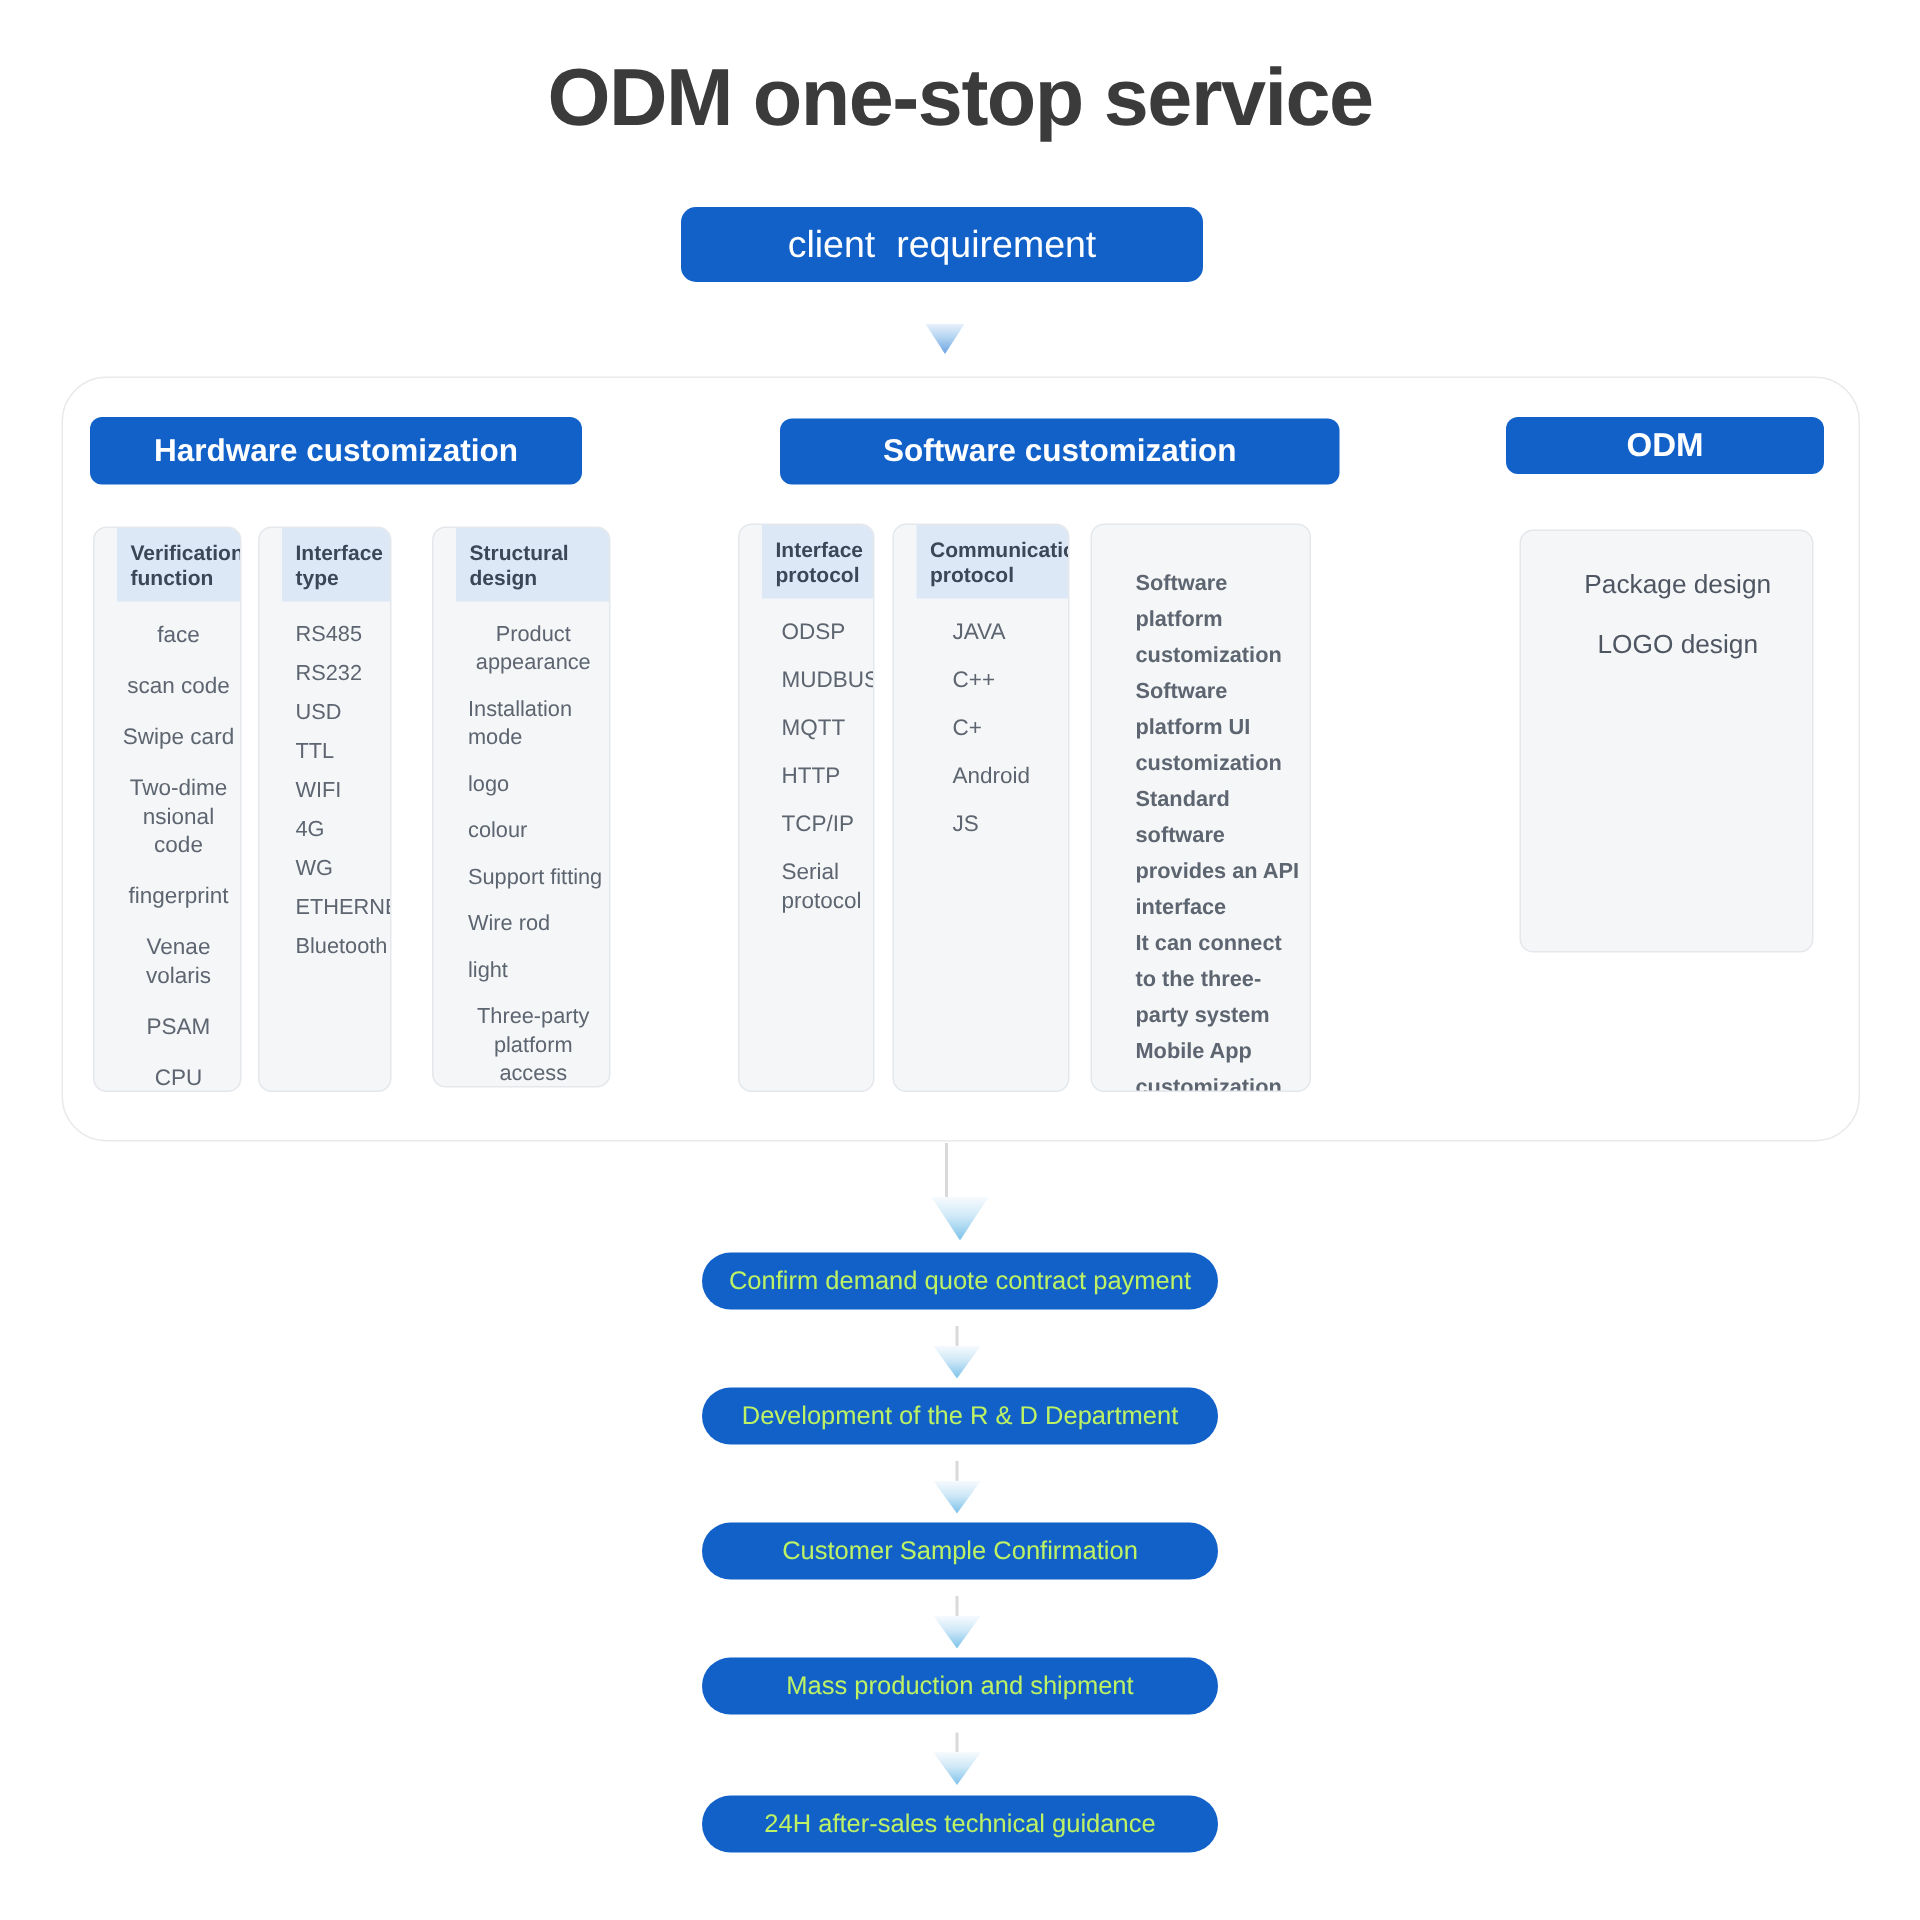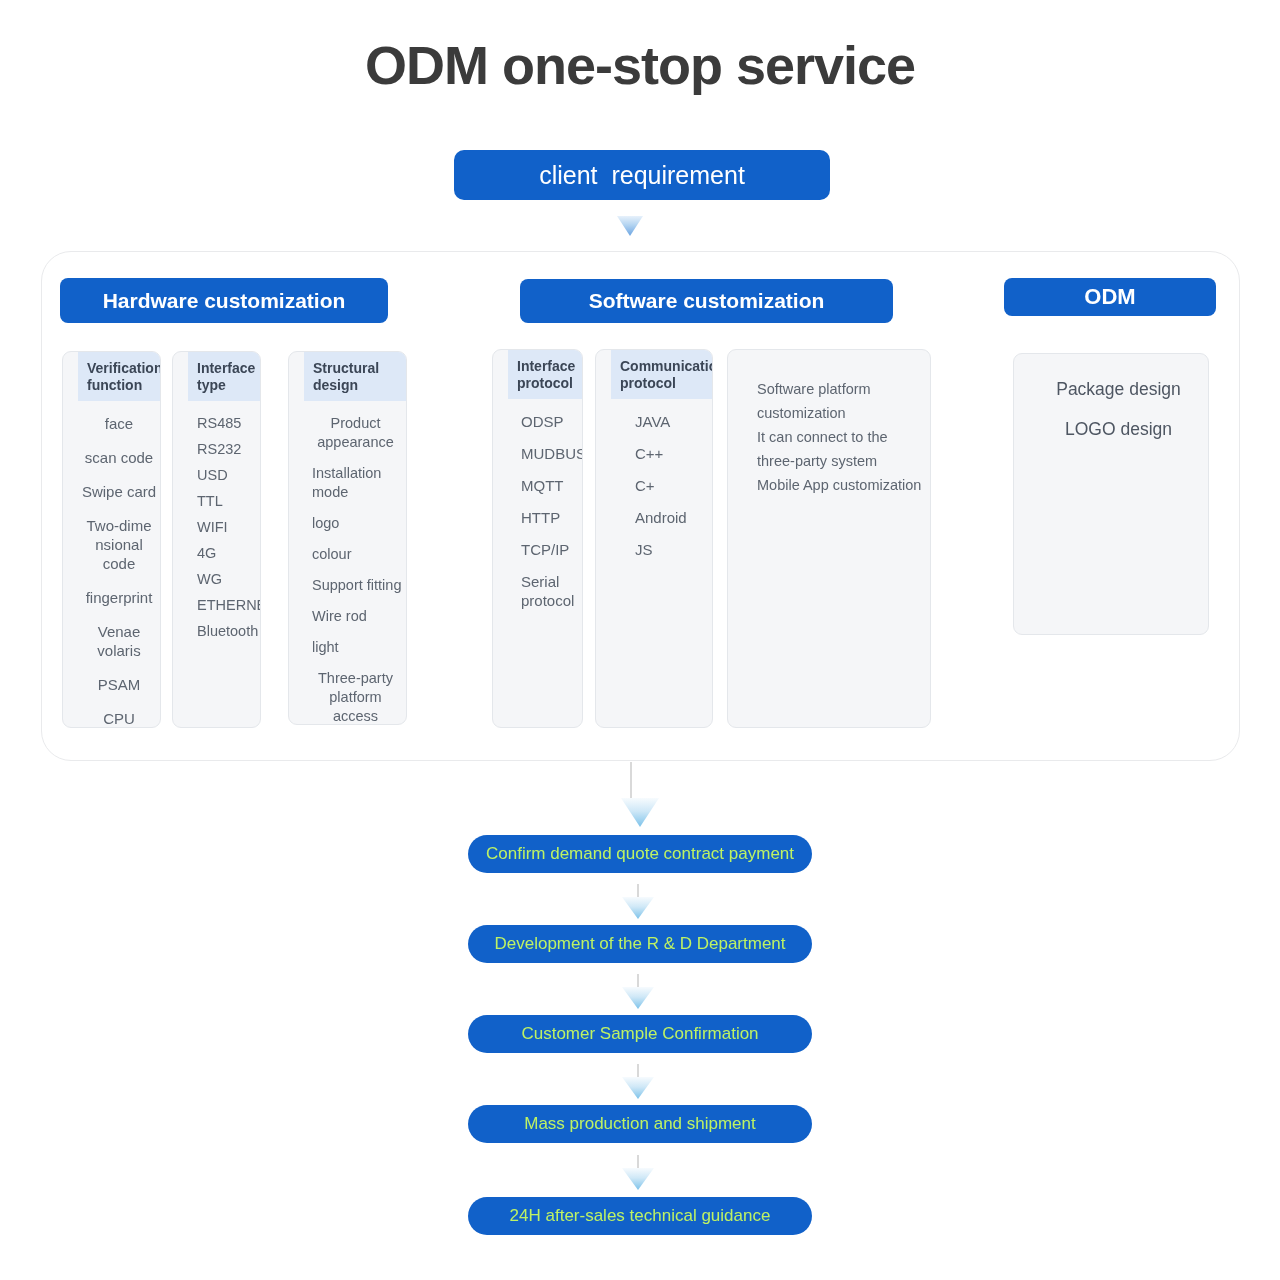--- a/index.html
+++ b/index.html
@@ -25,26 +25,25 @@
     position: absolute;
     background: #1161c9;
     color: #ffffff;
     display: flex;
     align-items: center;
     justify-content: center;
     text-align: center;
   }
   .client-req {
     left: 454px; top: 138px;
-    width: 376px; height: 50px;
+    width: 348px; height: 50px;
     border-radius: 10px;
     font-size: 25px;
     word-spacing: 7px;
     font-weight: 400;
-    margin-top: 12px;
   }
   .outer-box {
     position: absolute;
     left: 41px; top: 251px;
     width: 1199px; height: 510px;
     border: 1px solid #e9eaec;
     border-radius: 30px;
     background: #ffffff;
   }
   .section-header { border-radius: 8px; font-weight: 700; }
@@ -83,21 +82,21 @@
   .c-struct { left: 288px; top: 351px; width: 119px; height: 374px; }
   .c-struct .item { padding-left: 8px; padding-right: 3px; margin-bottom: 12px; font-size: 14.5px; }
   .c-struct .item:first-child, .c-struct .item:last-child { text-align: center; padding-left: 4px; }
 
   .c-iproto { left: 492px; top: 349px; width: 91px;  height: 379px; }
   .c-iproto .item { padding-left: 13px; margin-bottom: 13px; }
 
   .c-cproto { left: 595px; top: 349px; width: 118px; height: 379px; }
   .c-cproto .item { padding-left: 24px; margin-bottom: 13px; }
 
-  .c-notes  { left: 727px; top: 349px; width: 204px; height: 379px; }
+  .c-notes  { left: 727px; top: 349px; width: 147px; height: 379px; font-weight: bold; }
   .c-notes .col-body { padding-top: 27px; }
   .c-notes p { font-size: 14.5px; line-height: 24px; padding: 0 4px 0 14px; }
 
   .c-odm    { left: 1013px; top: 353px; width: 196px; height: 282px; }
   .c-odm .col-body { padding-top: 26px; }
   .c-odm .item { text-align: center; font-size: 17.5px; margin-bottom: 21px; color: #4e5662; }
 
   .arrow-tri {
     position: absolute;
     clip-path: polygon(0 0, 100% 0, 50% 100%);
@@ -213,20 +212,22 @@
       <div class="item">C++</div>
       <div class="item">C+</div>
       <div class="item">Android</div>
       <div class="item">JS</div>
     </div>
   </div>
 
   <div class="col c-notes">
     <div class="col-body">
       <p>Software platform customization</p>
+      <p>Software platform UI customization</p>
+      <p>Standard software provides an API interface</p>
       <p>It can connect to the three-party system</p>
       <p>Mobile App customization</p>
     </div>
   </div>
 
   <div class="col c-odm">
     <div class="col-body">
       <div class="item">Package design</div>
       <div class="item">LOGO design</div>
     </div>

